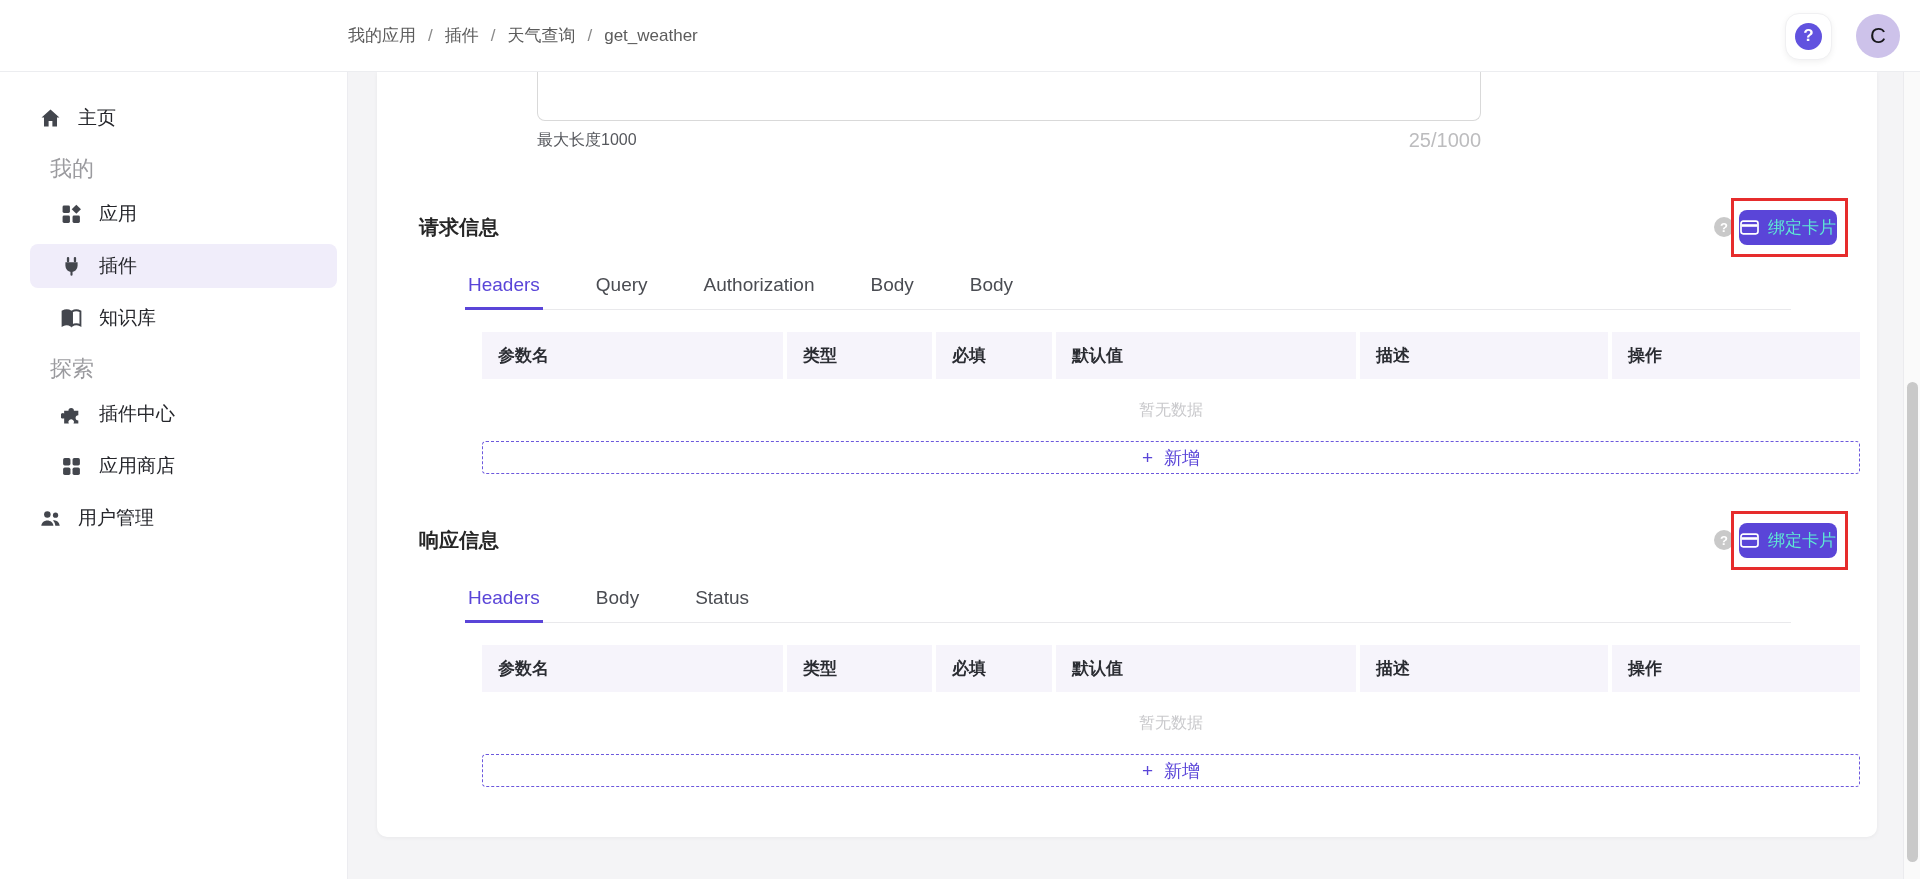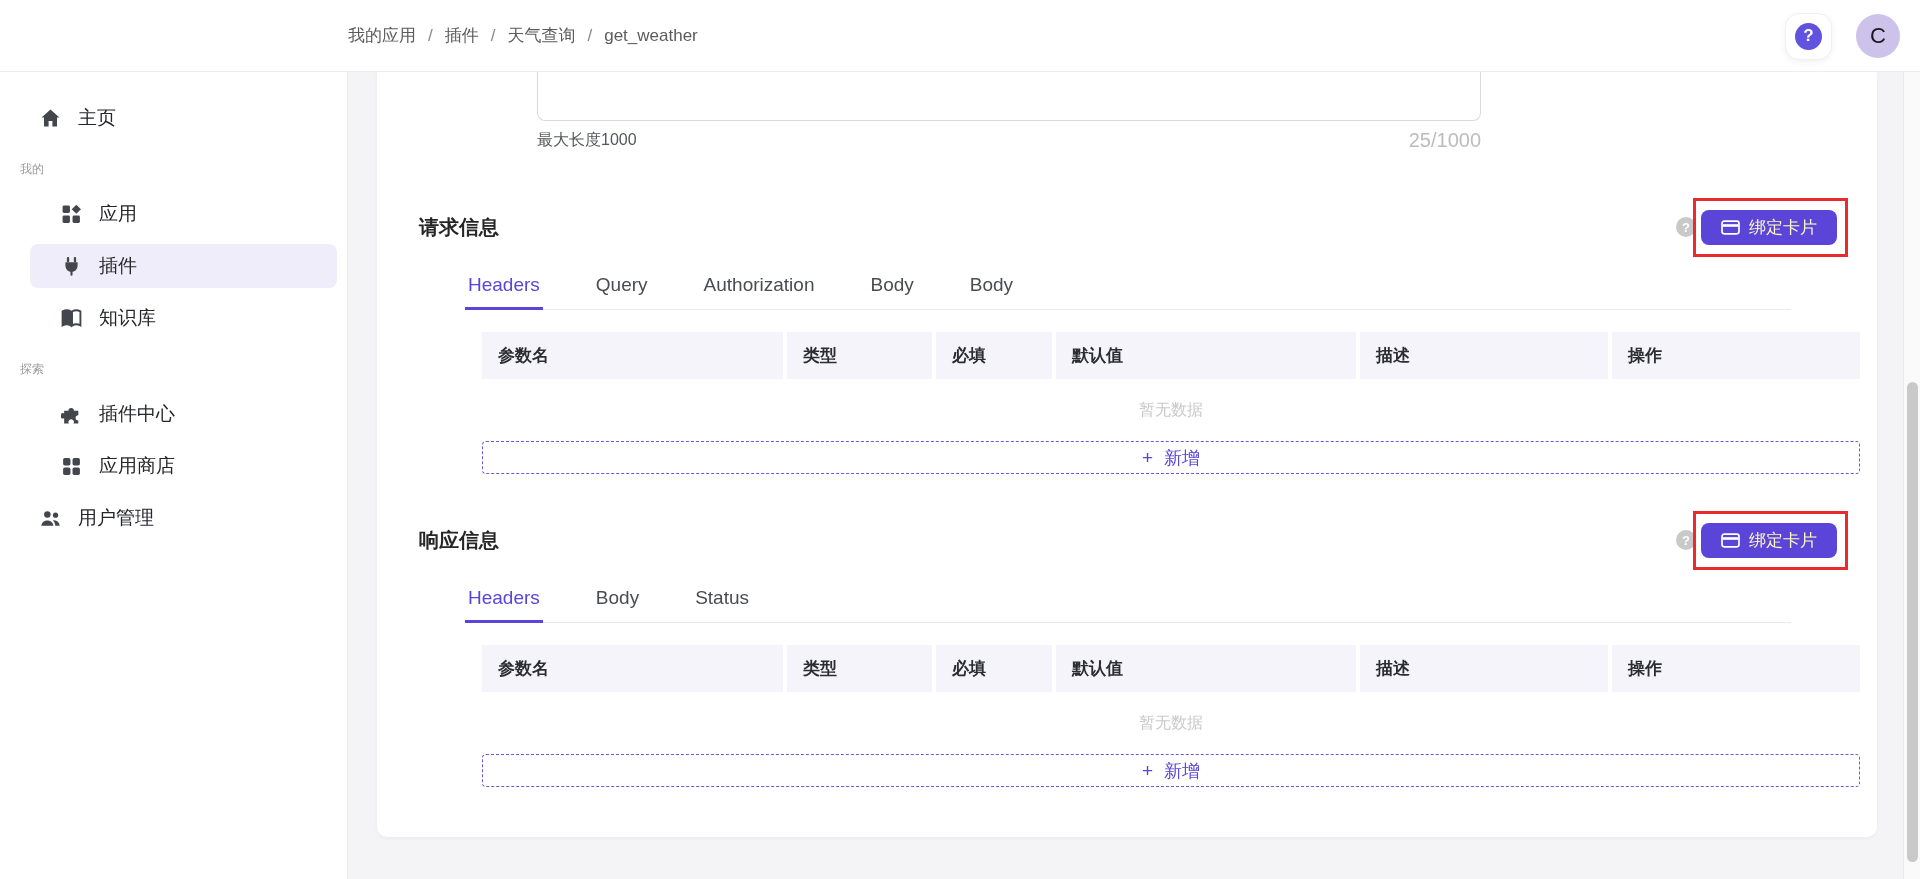--- a/index.html
+++ b/index.html
@@ -41,21 +41,21 @@
   .nav-item {
     width:307px; margin:0 0 8px 30px; height:44px; border-radius:8px;
     display:flex; align-items:center; font-size:19px; color:#25262b; cursor:pointer;
   }
   .nav-item .nav-ic { width:21px; height:21px; display:flex; align-items:center; justify-content:center; }
   .nav-item .nav-ic svg { width:21px; height:21px; fill:#43464d; }
   .nav-item span.lbl { margin-left:17px; }
   .nav-item.lv1 { padding-left:10px; }
   .nav-item.lv2 { padding-left:31px; }
   .nav-item.selected { background:#f0edfa; }
-  .nav-section { margin:14px 0 8px 20px; height:30px; font-size:12px; color:#9b9b9f; display:flex; align-items:center; }
+  .nav-section { margin:14px 0 8px 50px; height:30px; font-size:22px; color:#9b9b9f; display:flex; align-items:center; }
 
   
   .card {
     position:absolute; left:377px; top:72px; width:1500px; height:765px;
     background:#ffffff; border-radius:0 0 10px 10px; box-shadow:0 1px 4px rgba(0,0,0,.05); z-index:10;
   }
   .desc-textarea {
     display:block; margin-left:160px; width:944px; height:49px;
     border:1px solid #d9d9d9; border-top:none; border-radius:0 0 8px 8px;
     resize:none; outline:none; font-family:inherit; font-size:16px; padding:4px 10px; color:#333;
@@ -71,21 +71,21 @@
   .header-right { display:flex; align-items:center; }
   .q-gray {
     width:20px; height:20px; border-radius:50%; background:#c9c9c9; color:#fff;
     font-size:13px; font-weight:bold; display:flex; align-items:center; justify-content:center;
     margin-right:-3px; flex:none;
   }
   .annotation {
     border:3px solid #e62c2c; padding:9px 8px 9px 5px; display:inline-flex; align-items:center; background:transparent;
   }
   .bind-btn {
-    height:35px; padding:0 20px; border:none; border-radius:8px; background:#5a45d8; color:#fef9c3;
+    height:35px; padding:0 1px; border:none; border-radius:8px; background:#5a45d8; color:#5eead4;
     font-size:17px; font-family:inherit; display:inline-flex; align-items:center; gap:9px; cursor:pointer;
   }
   .bind-btn svg { width:19px; height:15px; }
 
   .tabs {
     margin:7px 57px 0 46px; display:flex; gap:50px; border-bottom:1px solid #e9e9ec;text-align:right;
   }
   .tab {
     font-size:19px; color:#4a4c52; padding:9px 3px 11px;
     border-bottom:3px solid transparent; margin-bottom:-1px; cursor:pointer;

